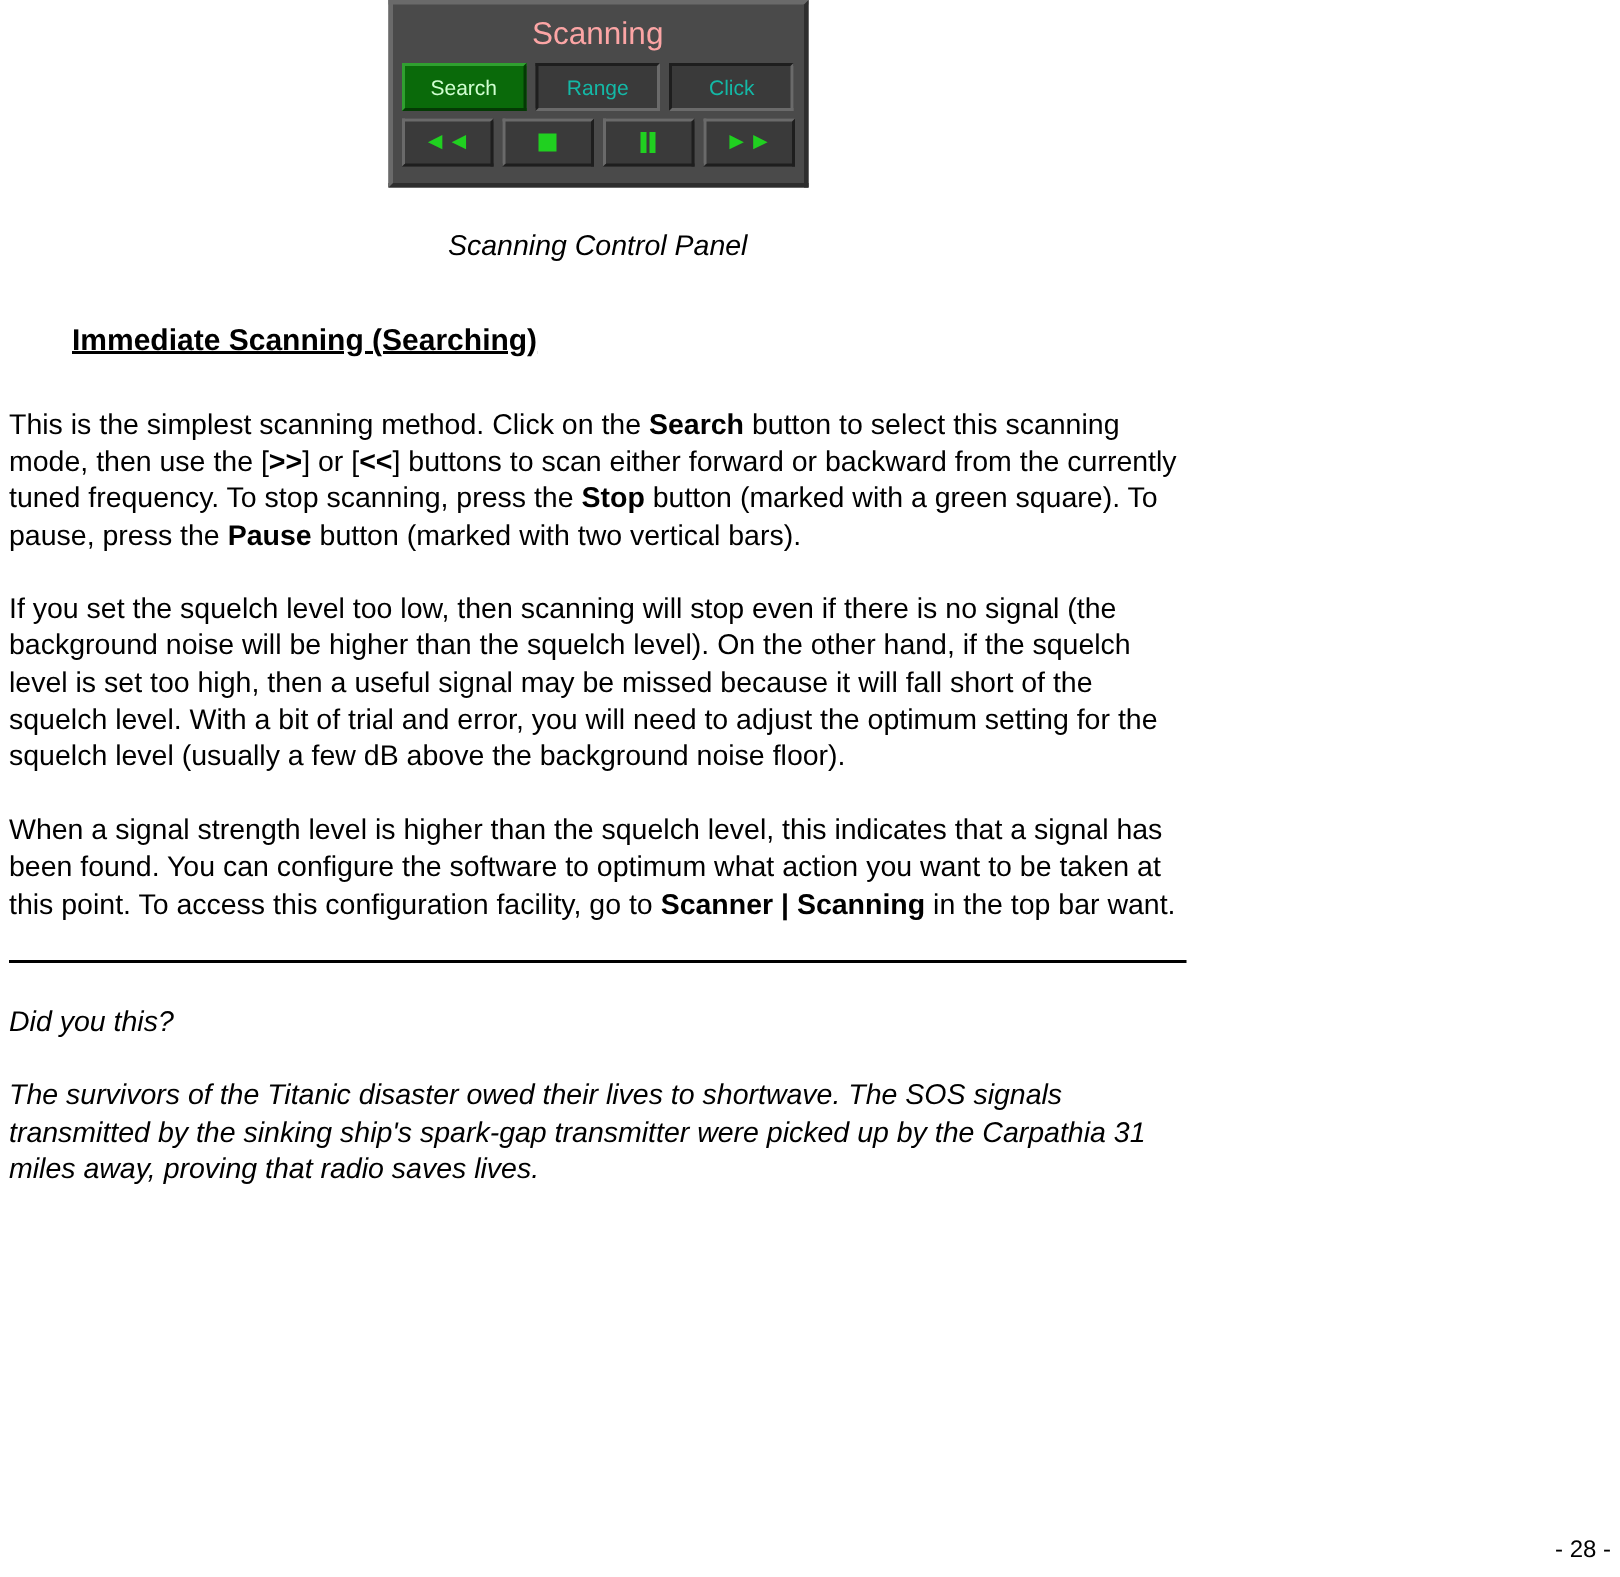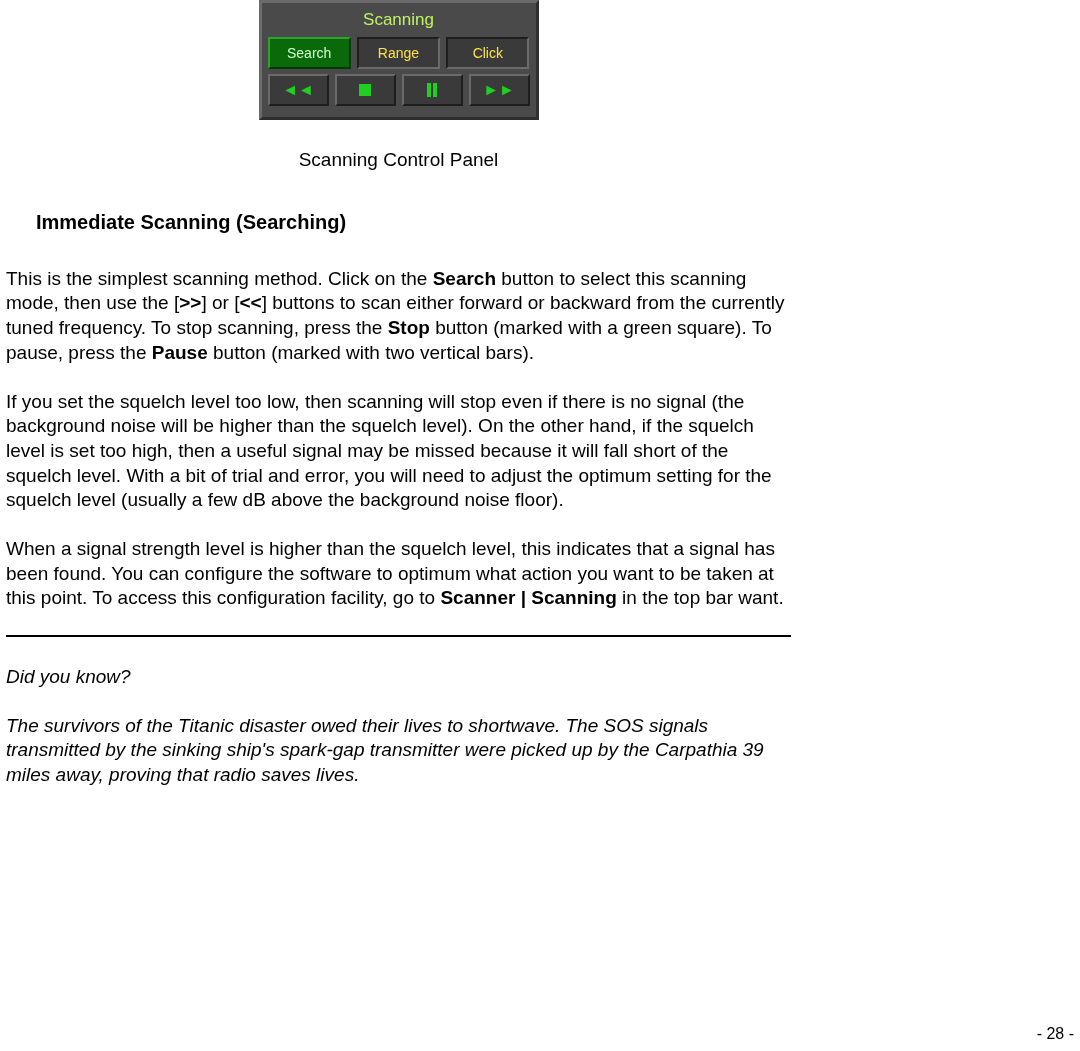--- a/index.html
+++ b/index.html
@@ -1,30 +1,30 @@
 <!DOCTYPE html>
 <html><head>
 <meta charset="utf-8">
 <style>
   html,body{margin:0;padding:0;background:#fff;color:#000;font-family:Arial,Helvetica,sans-serif;font-size:19px;line-height:1.3;}
   .page{width:1080px;min-height:1051px;position:relative;box-sizing:border-box;padding:0 0 30px 0;}
   .col{width:785px;margin-left:6px;}
   .panel-wrap{display:flex;justify-content:center;margin-bottom:28px;}
   .panel{background:#4a4a4a;border:3px solid #2e2e2e;border-top-color:#6a6a6a;border-left-color:#6a6a6a;padding:6px;width:280px;box-sizing:border-box;}
-  .panel-title{color:#bef264;text-align:center;font-size:17px;margin-bottom:6px;}
+  .panel-title{color:#fca5a5;text-align:center;font-size:21px;margin-bottom:6px;}
   .row{display:flex;gap:6px;margin-bottom:5px;}
   .tab,.btn{flex:1;height:28px;display:flex;align-items:center;justify-content:center;font-size:14px;border:2px solid;}
-  .tab{background:#3a3a3a;border-top-color:#1e1e1e;border-left-color:#1e1e1e;border-right-color:#6a6a6a;border-bottom-color:#6a6a6a;color:#fde047;}
+  .tab{background:#3a3a3a;border-top-color:#1e1e1e;border-left-color:#1e1e1e;border-right-color:#6a6a6a;border-bottom-color:#6a6a6a;color:#14b8a6;}
   .tab.active{background:#0a6a0a;color:#d0ffd0;border-top-color:#30a030;border-left-color:#30a030;border-right-color:#043a04;border-bottom-color:#043a04;}
   .btn{background:#3a3a3a;border-top-color:#6a6a6a;border-left-color:#6a6a6a;border-right-color:#1e1e1e;border-bottom-color:#1e1e1e;}
   .ico{color:#20d020;font-weight:bold;font-size:16px;display:flex;align-items:center;gap:2px;}
   .sq{width:12px;height:12px;background:#20d020;}
   .bar{width:4px;height:14px;background:#20d020;}
-  .caption{text-align:center;font-size:19px;margin-bottom:36px;}
-  h2{font-size:20px;font-weight:bold;margin:0 0 32px 30px;}
+  .caption{text-align:center;font-style:italic;font-size:19px;margin-bottom:36px;}
+  h2{font-size:20px;font-weight:bold;margin:0 0 32px 42px;text-decoration:underline;}
   p{margin:0 0 24px 0;}
   hr{border:none;border-top:2px solid #000;margin:24px 0 28px 0;}
   .trivia{font-style:italic;}
   .pnum{position:absolute;bottom:6px;right:6px;font-size:16px;}
   b{font-weight:bold;}
 </style>
 </head>
 <body>
 
 <div class="page">
@@ -71,19 +71,19 @@
 
     <p>If you set the squelch level too low, then scanning will stop even if there is no signal (the background noise will be higher than the squelch level). On the other hand, if the squelch level is set too high, then a useful signal may be missed because it will fall short of the squelch level. With a bit of trial and error, you will need to adjust the optimum setting for the squelch level (usually a few dB above the background noise floor).</p>
 
 
     <p>
       <span>When a signal strength level is higher than the squelch level, this indicates that a signal has been found. You can configure the software to optimum what action you want to be taken at this point. To access this configuration facility, go to </span><b>Scanner | Scanning</b><span> in the top bar want.</span>
     </p>
 
     <hr>
 
-    <p class="trivia">Did you know?</p>
+    <p class="trivia">Did you this?</p>
 
-    <p class="trivia">The survivors of the Titanic disaster owed their lives to shortwave. The SOS signals transmitted by the sinking ship's spark-gap transmitter were picked up by the Carpathia 39 miles away, proving that radio saves lives.</p>
+    <p class="trivia">The survivors of the Titanic disaster owed their lives to shortwave. The SOS signals transmitted by the sinking ship's spark-gap transmitter were picked up by the Carpathia 31 miles away, proving that radio saves lives.</p>
 
   </div>
   <div class="pnum">- 28 -</div>
 </div>
 
 </body></html>

